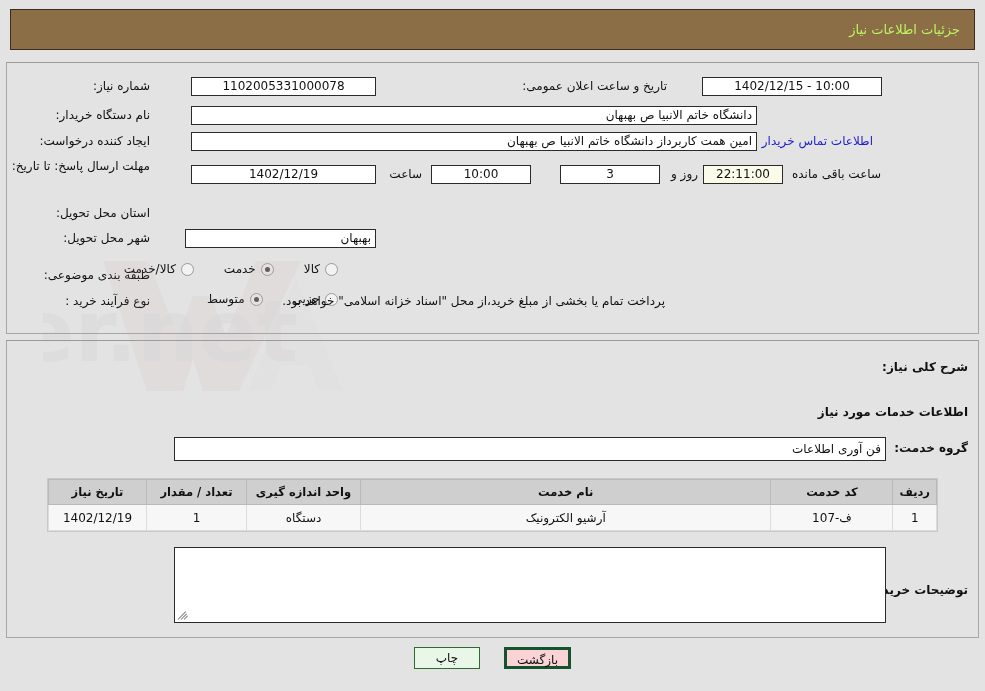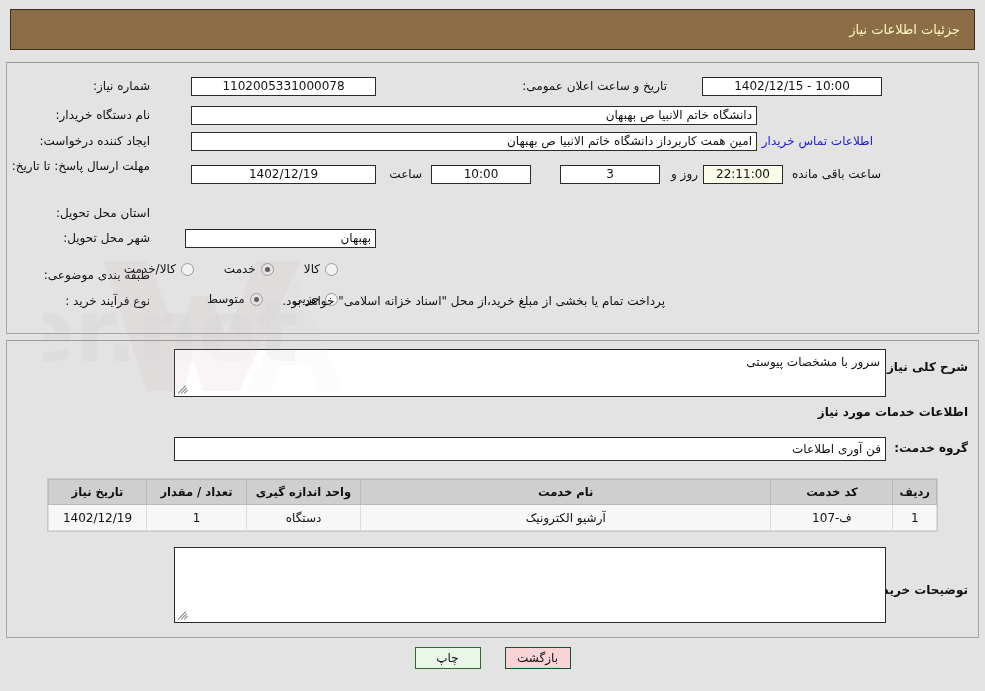--- a/index.html
+++ b/index.html
@@ -20,21 +20,21 @@
     position: relative;
   }
 
   
   .header-bar {
     position: absolute;
     top: 9px; right: 10px;
     width: 965px; height: 41px;
     background: #8b6d46;
     border: 1px solid #3a2d1d;
-    color: #fef9c3;
+    color: #bef264;
     display: flex;
     align-items: center;
     justify-content: flex-start;
     padding-right: 14px;
     font-size: 13px;
     letter-spacing: .2px;
   }
 
   
   .panel {
@@ -180,21 +180,21 @@
   .btn {
     height: 22px;
     min-width: 66px;
     line-height: 20px;
     text-align: center;
     font-size: 12px;
     padding: 0 10px;
     cursor: pointer;
     user-select: none;
   }
-  .btn-back  { background: #f9d3d6; border: 1px solid #14532d; color: #111; }
+  .btn-back  { background: #f9d3d6; border: 3px solid #14532d; color: #111; }
   .btn-print { background: #e9f7e9; border: 1px solid #2f6b2f; color: #111; }
 
   
   .wm {
     position: absolute;
     top: 236px; right: 0; left: 0;
     height: 180px;
     pointer-events: none;
     opacity: .20;
     z-index: 5;
@@ -284,28 +284,20 @@
       <span class="rl">متوسط</span>
     </span>
   </div>
   <span class="plain" style="position:absolute; top:231px; right:313px;">پرداخت تمام یا بخشی از مبلغ خرید،از محل "اسناد خزانه اسلامی" خواهد بود.</span>
 </div>
 
 <div class="panel" id="panel-bottom">
 
   <div class="row" style="top:18px; right:10px;">
     <span class="lbl bold">شرح کلی نیاز:</span>
-  </div>
-  <div class="ta" style="top:8px; right:92px; width:712px; height:48px;">
-    <span>سرور با مشخصات پیوستی</span>
-    <span class="grip">
-        <i></i>
-        <i></i>
-        <i></i>
-      </span>
   </div>
 
   <div class="row" style="top:63px; right:10px;justify-content:flex-end;">
     <span class="lbl bold">اطلاعات خدمات مورد نیاز</span>
   </div>
 
   <div class="row" style="top:99px; right:10px;">
     <span class="lbl bold">گروه خدمت:</span>
   </div>
   <div class="fld right" style="position:absolute; top:96px; right:92px; width:712px; height:24px; line-height:22px;">فن آوری اطلاعات</div>

